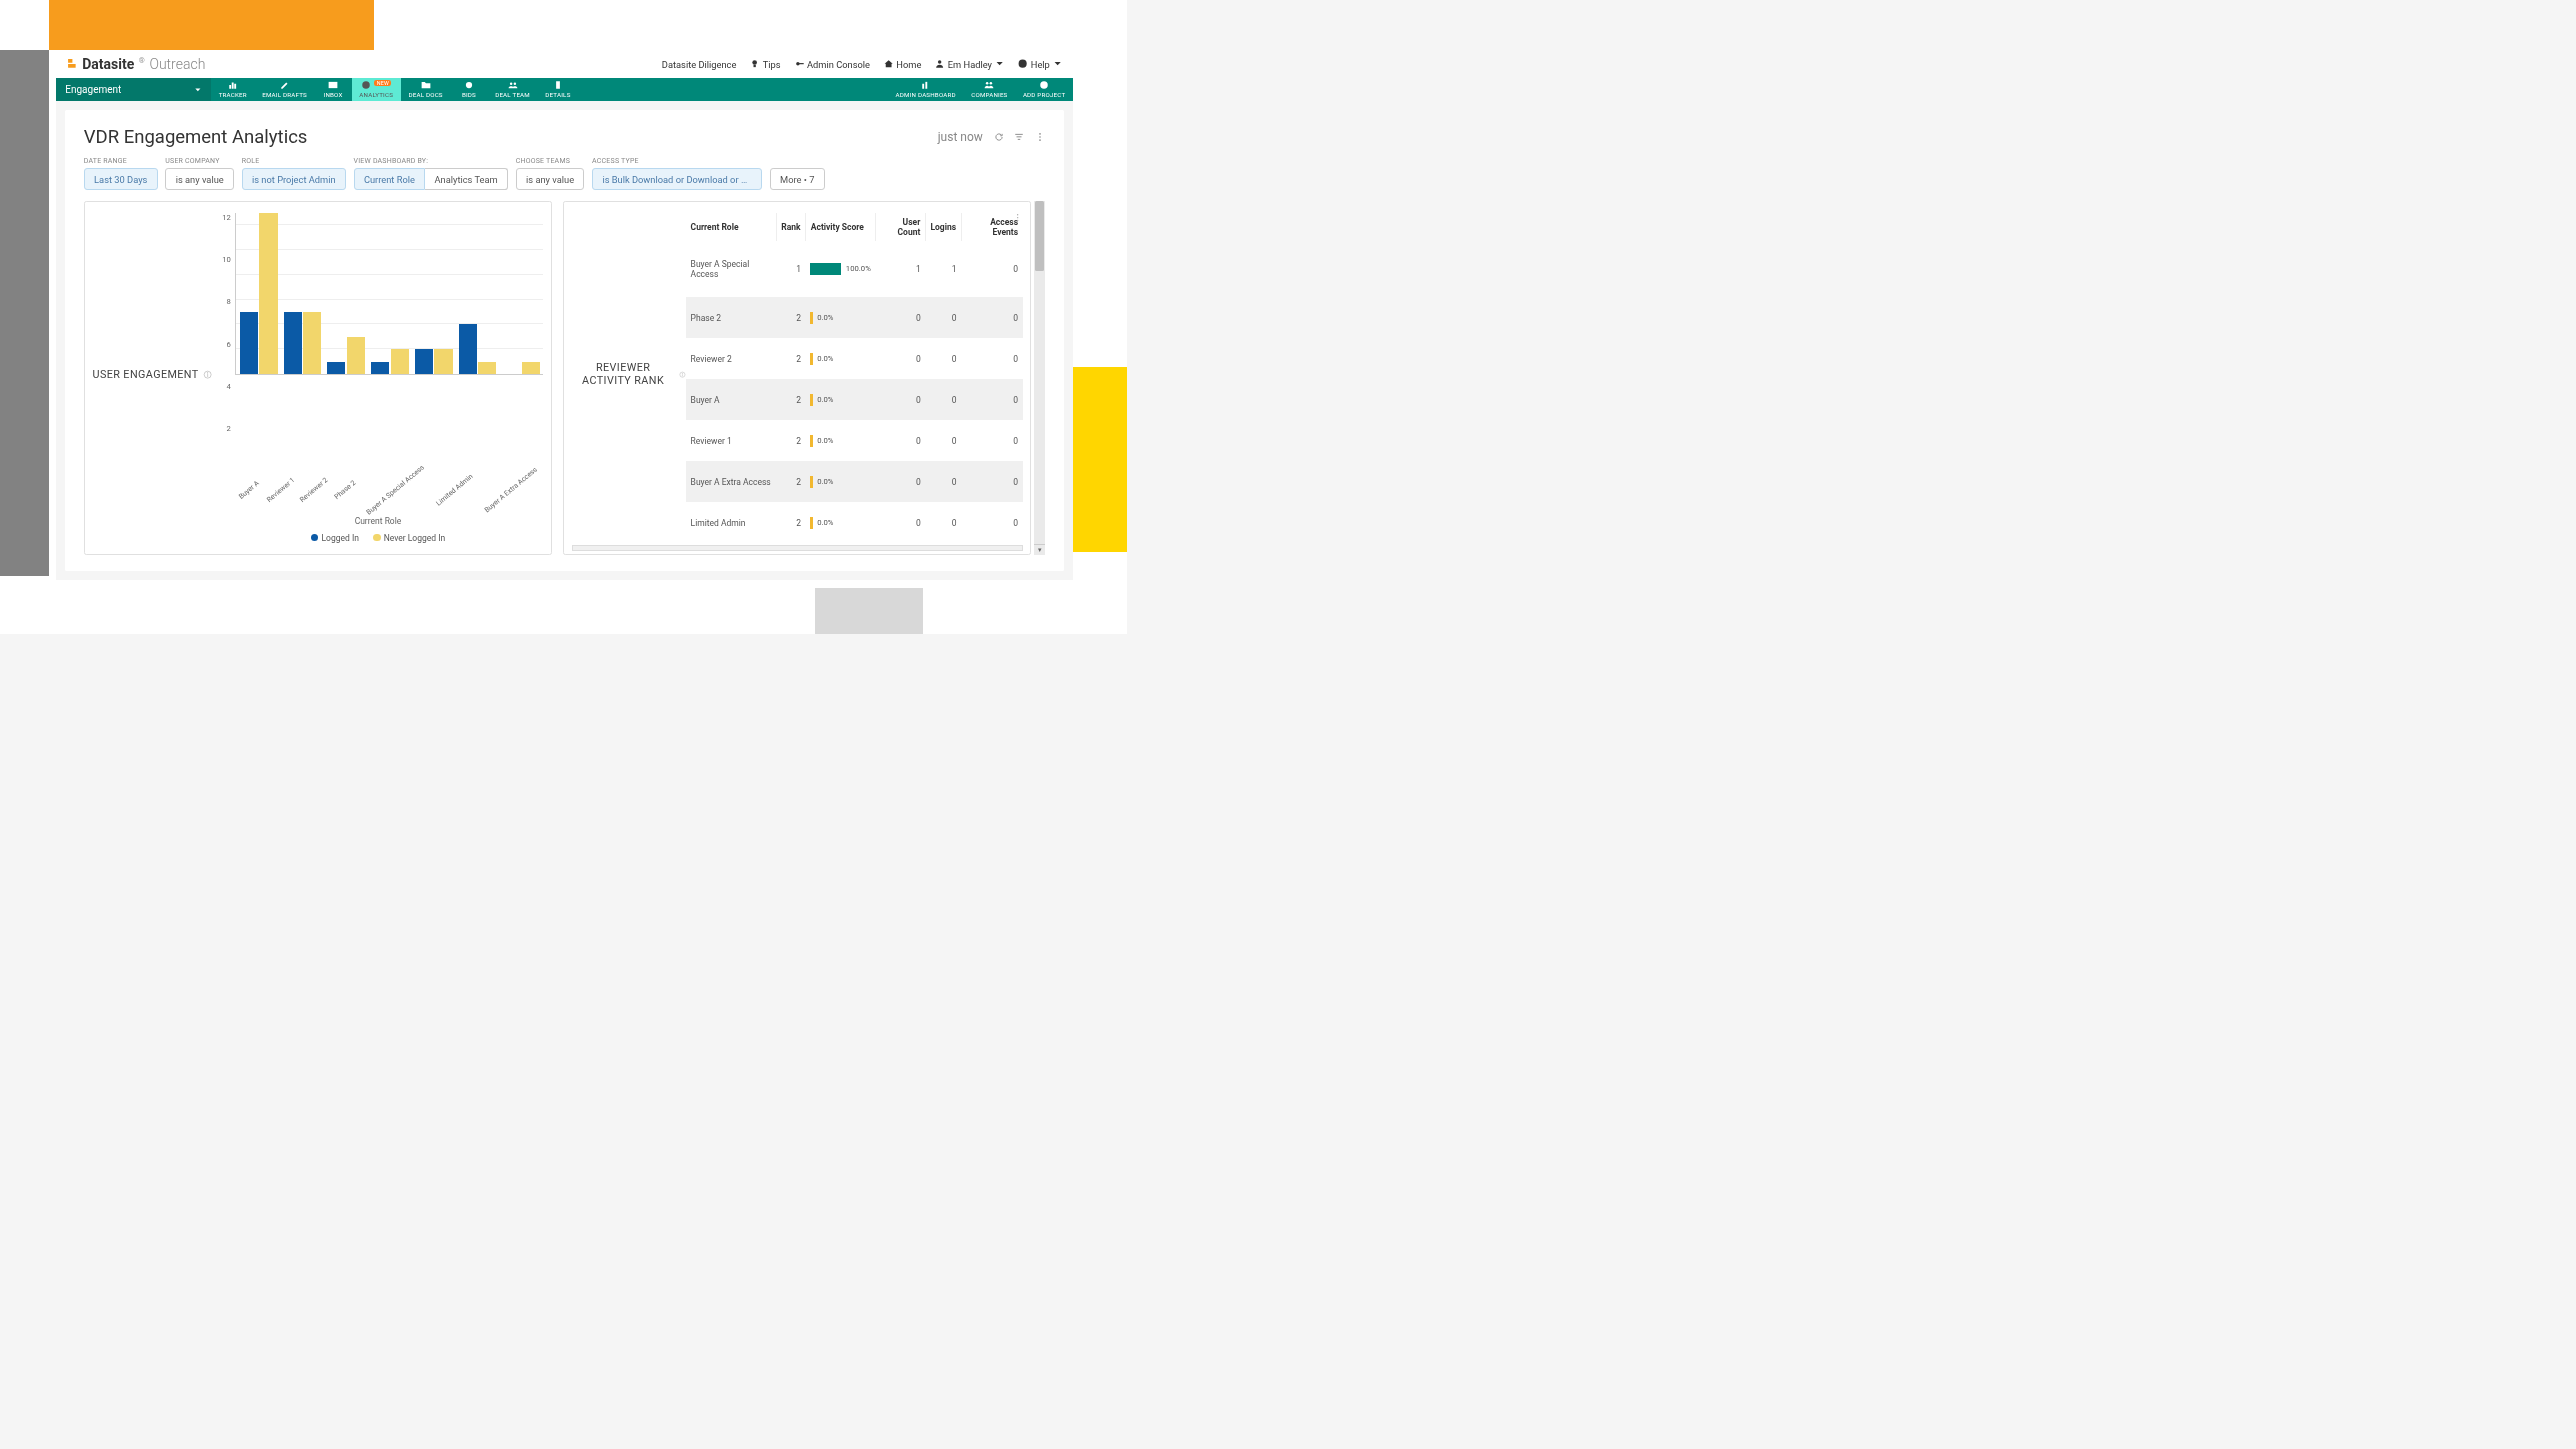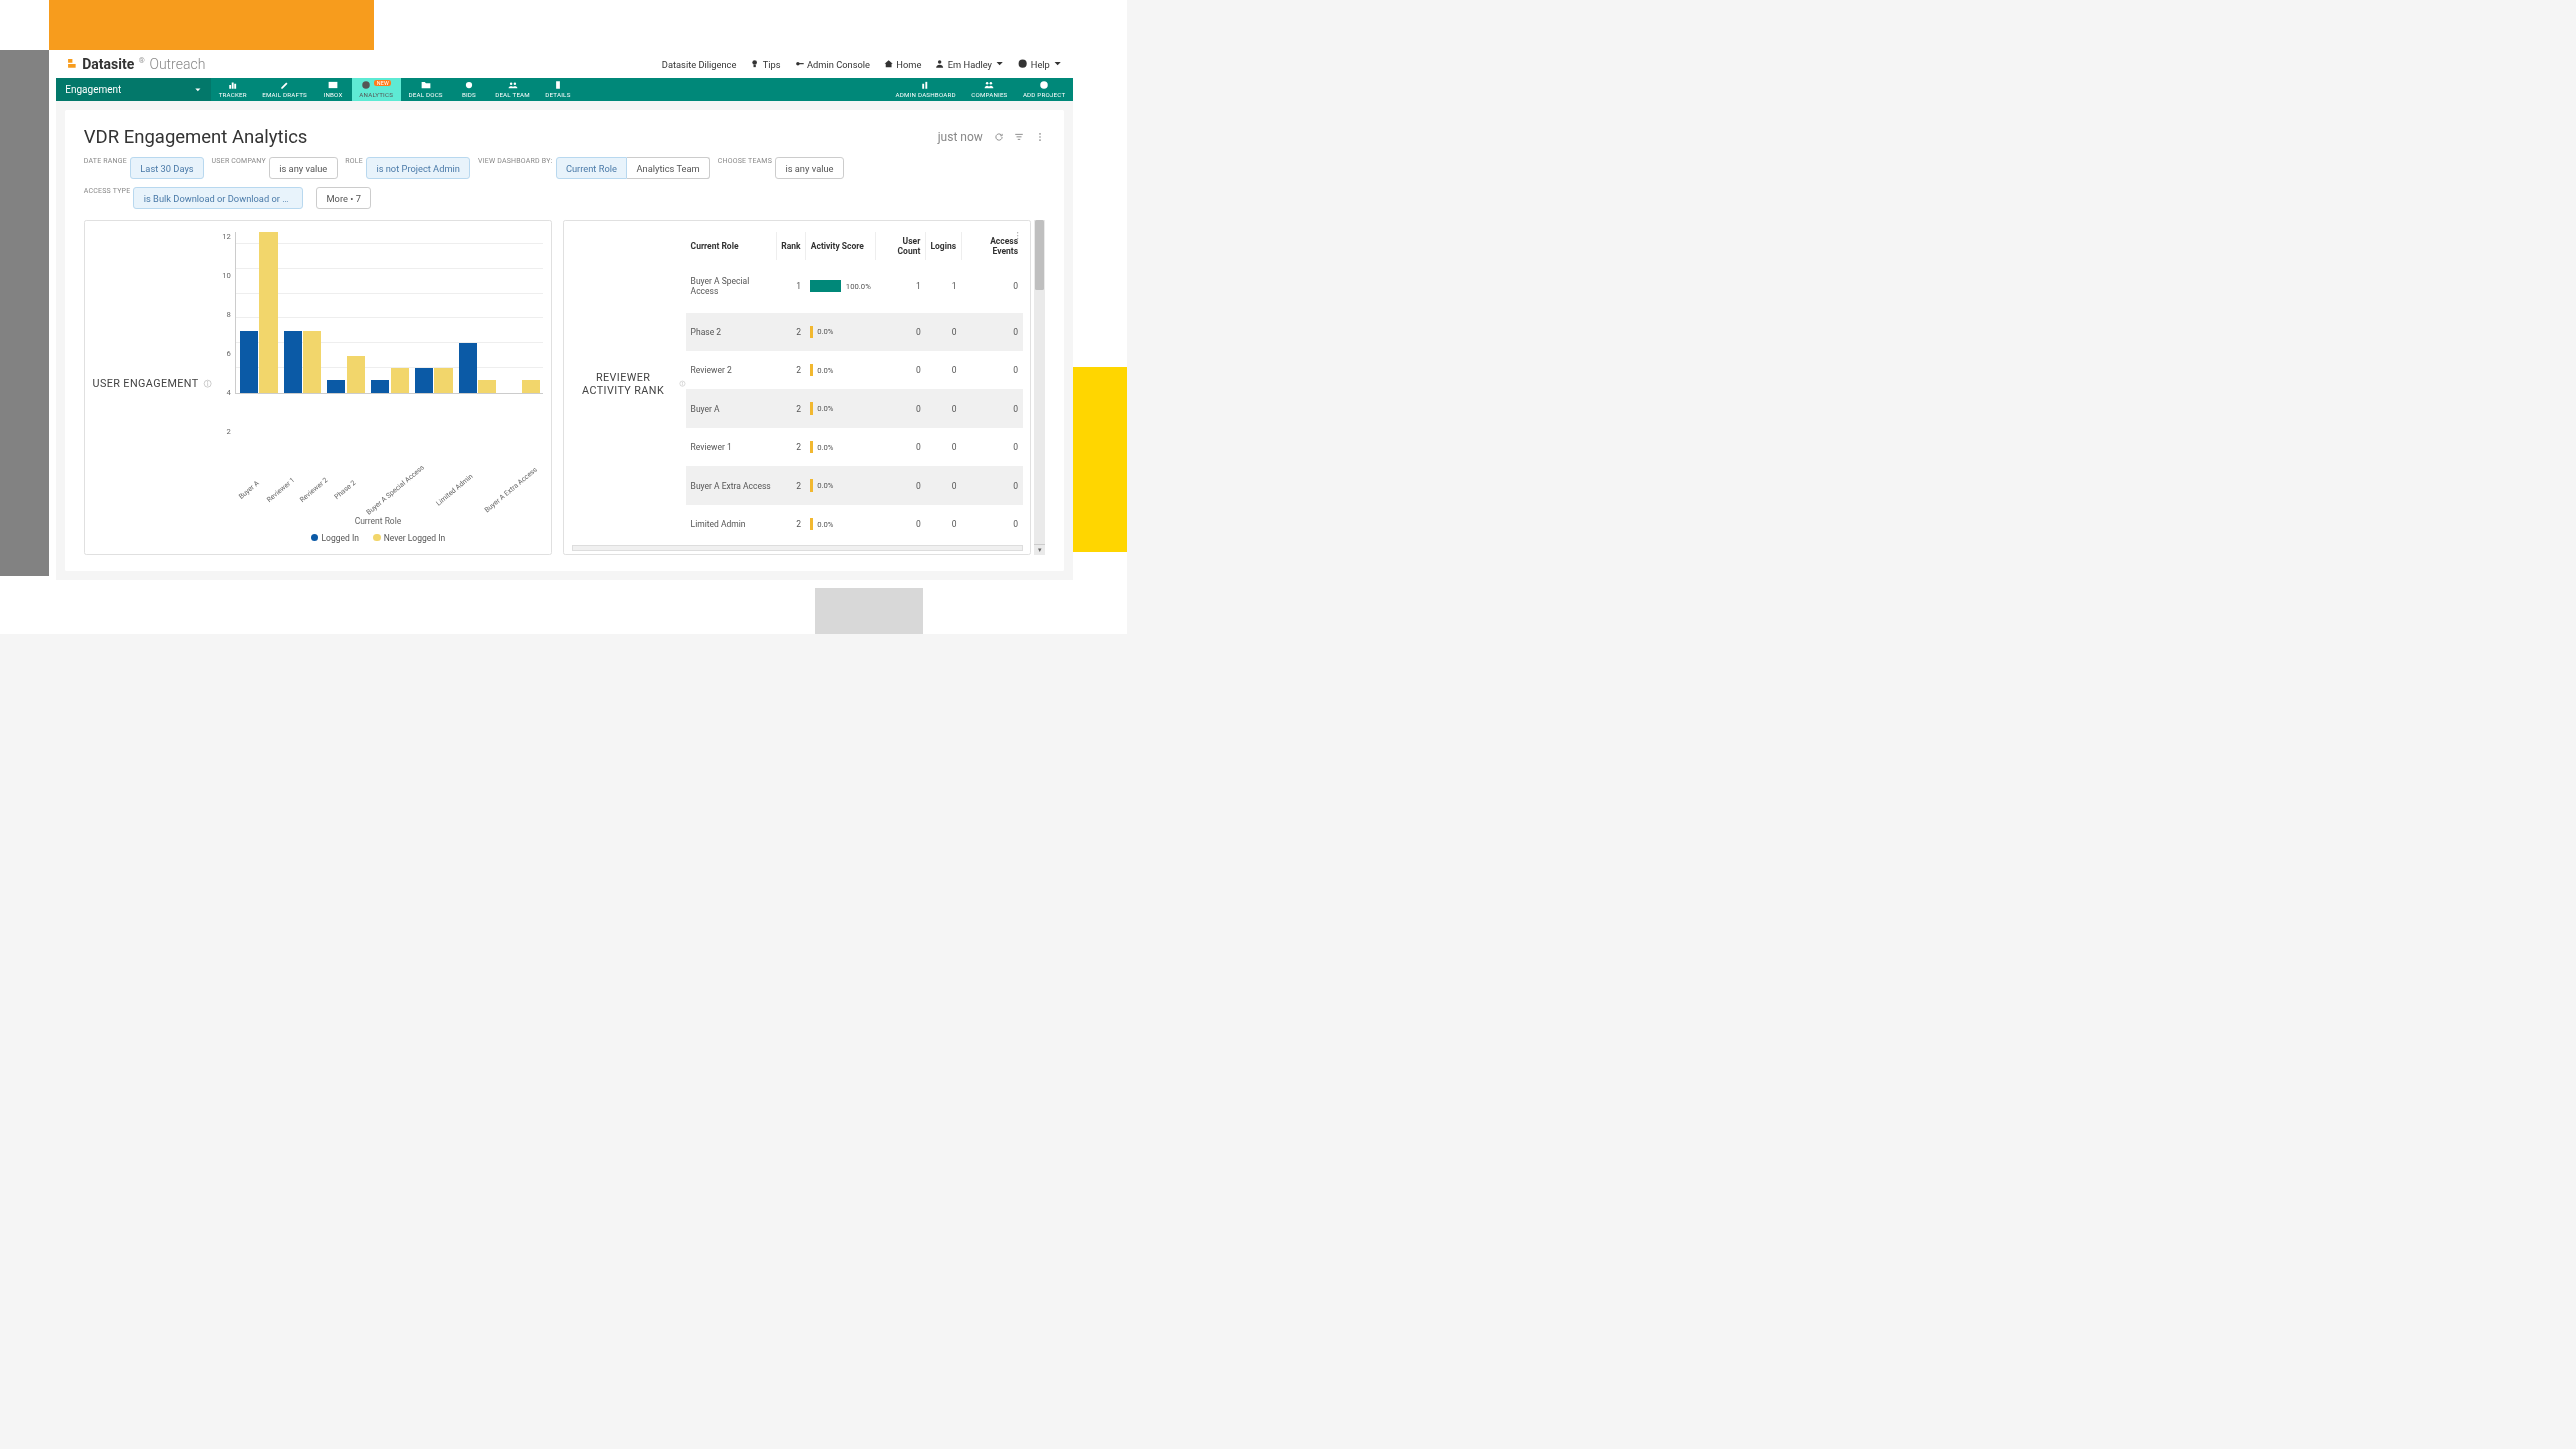--- a/index.html
+++ b/index.html
@@ -34,21 +34,21 @@
 
 .content { flex: 1; background: #f5f5f5; padding: 9.3px; display: flex; }
 .panel { flex: 1; background: #fff; border-radius: 1.5px; padding: 15.5px 18.5px; display: flex; flex-direction: column; }
 .panel-head { display: flex; justify-content: space-between; align-items: center; margin-bottom: 9.3px; }
 .panel-title { font-size: 18.5px; font-weight: 400; color: #333; }
 .panel-actions { display: flex; align-items: center; gap: 10.8px; color: #888; font-size: 12px; }
 .panel-actions svg { width: 10px; height: 10px; cursor: pointer; }
 
 
 .filters { display: flex; gap: 7.7px; margin-bottom: 10.8px; flex-wrap: wrap; }
-.filter { display: flex; gap: 3.1px; }
+.filter { display: flex; flex-direction: column; gap: 3.1px; }
 .filter-label { font-size: 7px; letter-spacing: 0.2px; color: #888; text-transform: uppercase; }
 .pill { border: 0.8px solid #ccc; background: #fff; padding: 4.6px 9.3px; font-size: 9.3px; color: #333; border-radius: 3.1px; cursor: pointer; white-space: nowrap; }
 .pill.blue { background: #e8f3fb; border-color: #b8d8ef; color: #4a7aa8; }
 .pill.gray { color: #555; }
 .seg { display: flex; }
 .seg .pill { border-radius: 0; }
 .seg .pill:first-child { border-radius: 3.1px 0 0 3.1px; }
 .seg .pill:last-child { border-radius: 0 3.1px 3.1px 0; border-left: none; }
 
 

